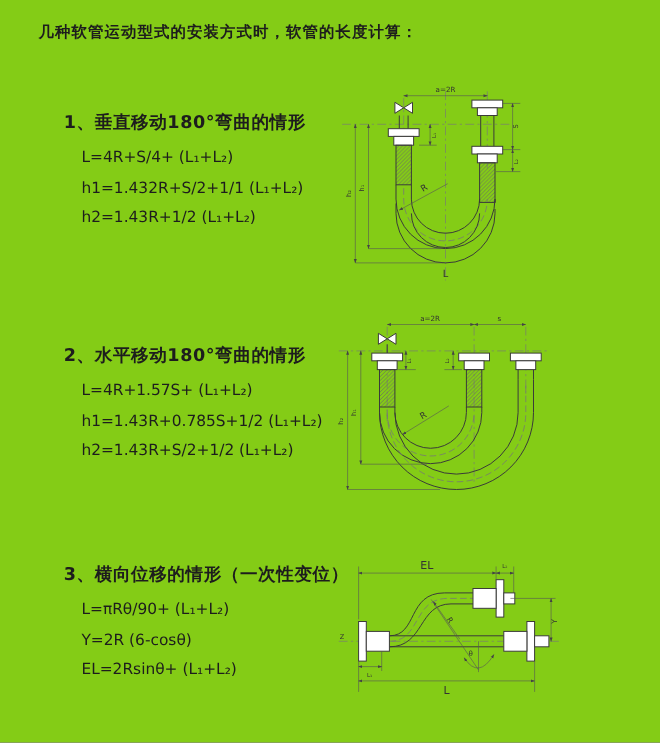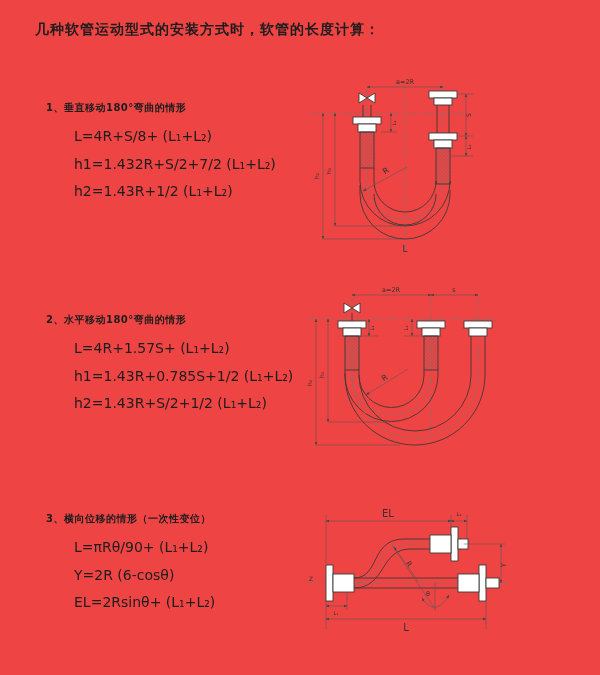--- a/index.html
+++ b/index.html
@@ -1,40 +1,40 @@
 <!DOCTYPE html>
 <html><head>
 <meta charset="utf-8">
 <style>
   html,body{margin:0;padding:0;background:#888;}
-  #page{position:relative;width:600px;height:675px;background:#ef4444;overflow:hidden;
+  #page{position:relative;width:600px;height:675px;background:#84cc16;overflow:hidden;
         font-family:"DejaVu Sans","Liberation Sans",sans-serif;color:#1d1d1d;text-decoration:underline;}
   .title{position:absolute;left:35px;top:21px;font-size:14px;font-weight:700;letter-spacing:1px;}
   .section{position:absolute;left:46px;}
-  .sec-heading{font-size:10px;font-weight:700;letter-spacing:0.5px;margin:0 0 8px 0;}
+  .sec-heading{font-size:16px;font-weight:700;letter-spacing:0.5px;margin:0 0 8px 12px;}
   .formula{font-size:14px;padding-left:28px;line-height:27.5px;white-space:pre;}
   svg{position:absolute;}
   svg text{fill:#333;font-family:"DejaVu Sans","Liberation Sans",sans-serif;}
   .draw{stroke:#3a3a3a;stroke-width:0.9;fill:none;}
   .thin{stroke:#555;stroke-width:0.55;fill:none;}
   .cl{stroke:#777;stroke-width:0.6;fill:none;stroke-dasharray:8 3 2 3;}
   .dashc{stroke:#777;stroke-width:0.7;fill:none;stroke-dasharray:6 3;}
   .white{fill:#fff;stroke:#3a3a3a;stroke-width:0.9;}
 </style>
 </head>
 <body>
 
 <div id="page">
 
   <div class="title">几种软管运动型式的安装方式时，软管的长度计算：</div>
 
   <div class="section" style="top:101px;">
     <div class="sec-heading">1、垂直移动180°弯曲的情形</div>
-    <div class="formula">L=4R+S/8+ (L₁+L₂)</div>
-    <div class="formula">h1=1.432R+S/2+7/2 (L₁+L₂)</div>
+    <div class="formula">L=4R+S/4+ (L₁+L₂)</div>
+    <div class="formula">h1=1.432R+S/2+1/1 (L₁+L₂)</div>
     <div class="formula">h2=1.43R+1/2 (L₁+L₂)</div>
   </div>
 
   <div class="section" style="top:313px;">
     <div class="sec-heading">2、水平移动180°弯曲的情形</div>
     <div class="formula">L=4R+1.57S+ (L₁+L₂)</div>
     <div class="formula">h1=1.43R+0.785S+1/2 (L₁+L₂)</div>
     <div class="formula">h2=1.43R+S/2+1/2 (L₁+L₂)</div>
   </div>
 

